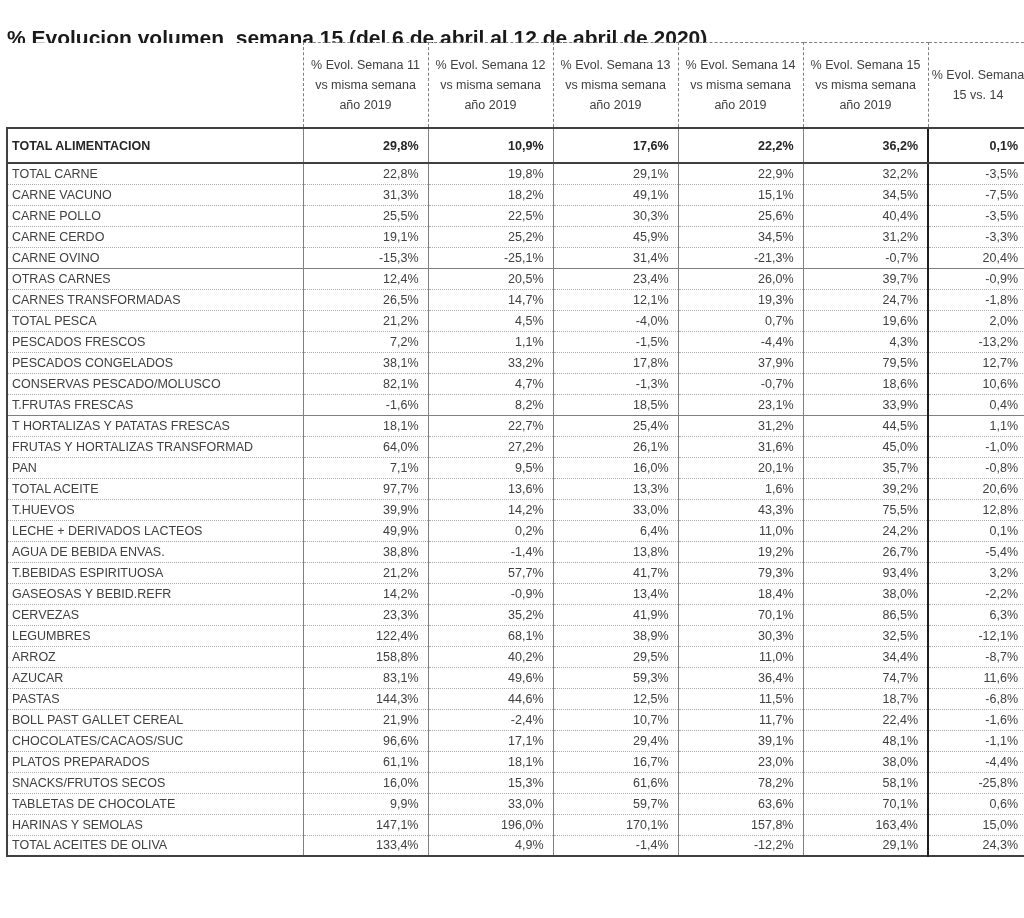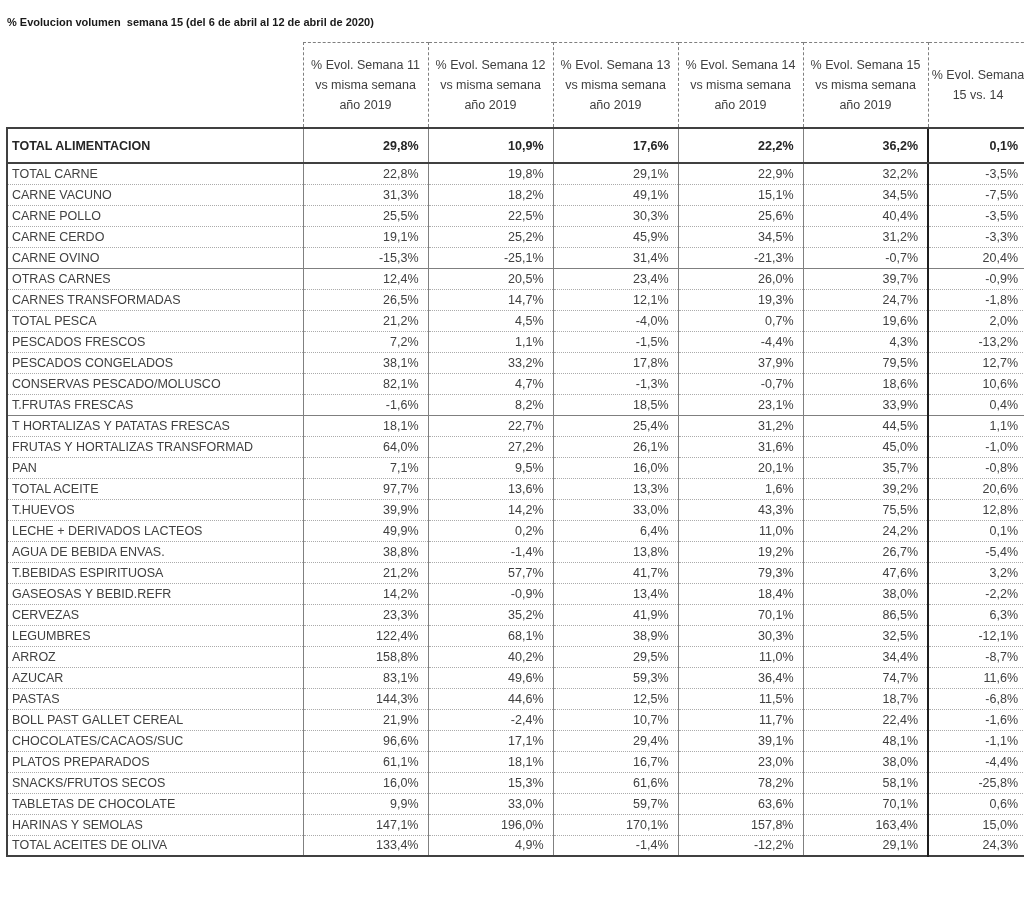--- a/index.html
+++ b/index.html
@@ -2,22 +2,22 @@
 <html><head>
 <meta charset="utf-8">
 <style>
   html, body { margin:0; padding:0; background:#ffffff; }
   body {
     width:1024px; height:918px; position:relative; overflow:hidden;
     font-family:"Liberation Sans","DejaVu Sans",sans-serif;
     color:#404040;
   }
   .title {
-    position:absolute; left:7px; top:16px;
-    font-size:11px; font-weight:bold; color:#1a1a1a;
+    position:absolute; left:7px; top:26px;
+    font-size:21px; font-weight:bold; color:#1a1a1a;
     white-space:pre-wrap; letter-spacing:0px;
   }
   table.tbl {
     position:absolute; left:6px; top:42px;
     border-collapse:collapse; table-layout:fixed; width:1021px;
   }
   .tbl th, .tbl td { overflow:hidden; }
   .tbl thead th {
     height:82px; font-weight:normal; font-size:12.5px; color:#3f3f3f;
     text-align:center; vertical-align:middle; white-space:pre-line;
@@ -261,21 +261,21 @@
         <td class="val-cell c4">19,2%</td>
         <td class="val-cell c5">26,7%</td>
         <td class="val-cell c6">-5,4%</td>
       </tr>
       <tr class="body-row">
         <td class="label-cell c0">T.BEBIDAS ESPIRITUOSA</td>
         <td class="val-cell c1">21,2%</td>
         <td class="val-cell c2">57,7%</td>
         <td class="val-cell c3">41,7%</td>
         <td class="val-cell c4">79,3%</td>
-        <td class="val-cell c5">47,6%</td>
+        <td class="val-cell c5">93,4%</td>
         <td class="val-cell c6">3,2%</td>
       </tr>
       <tr class="body-row">
         <td class="label-cell c0">GASEOSAS Y BEBID.REFR</td>
         <td class="val-cell c1">14,2%</td>
         <td class="val-cell c2">-0,9%</td>
         <td class="val-cell c3">13,4%</td>
         <td class="val-cell c4">18,4%</td>
         <td class="val-cell c5">38,0%</td>
         <td class="val-cell c6">-2,2%</td>

